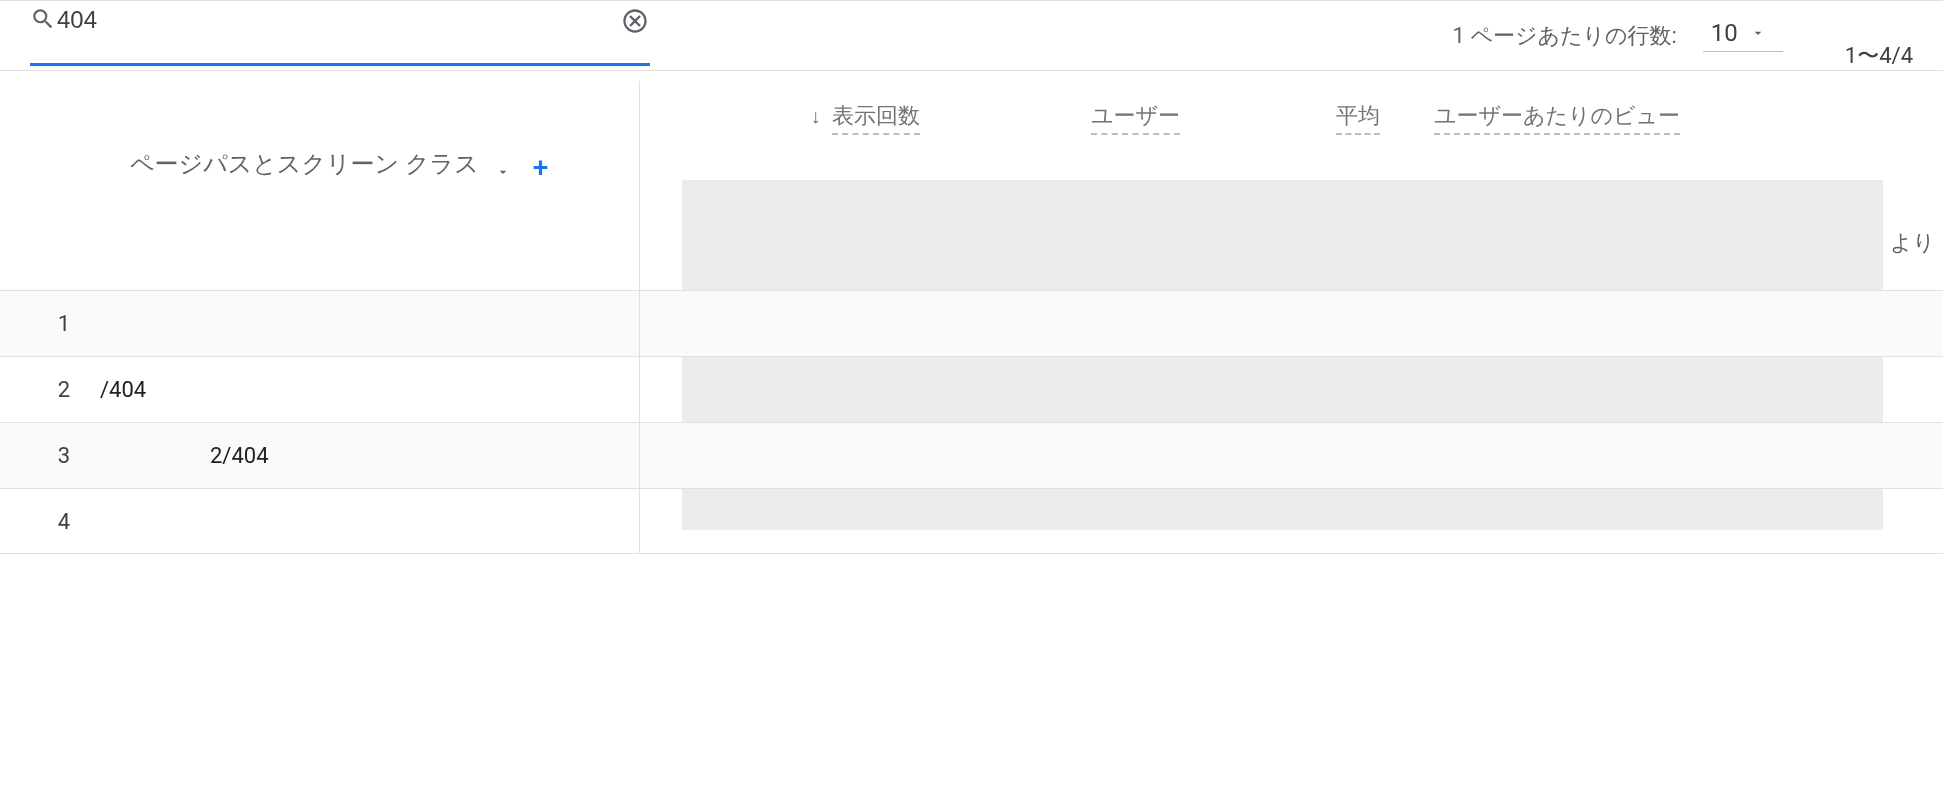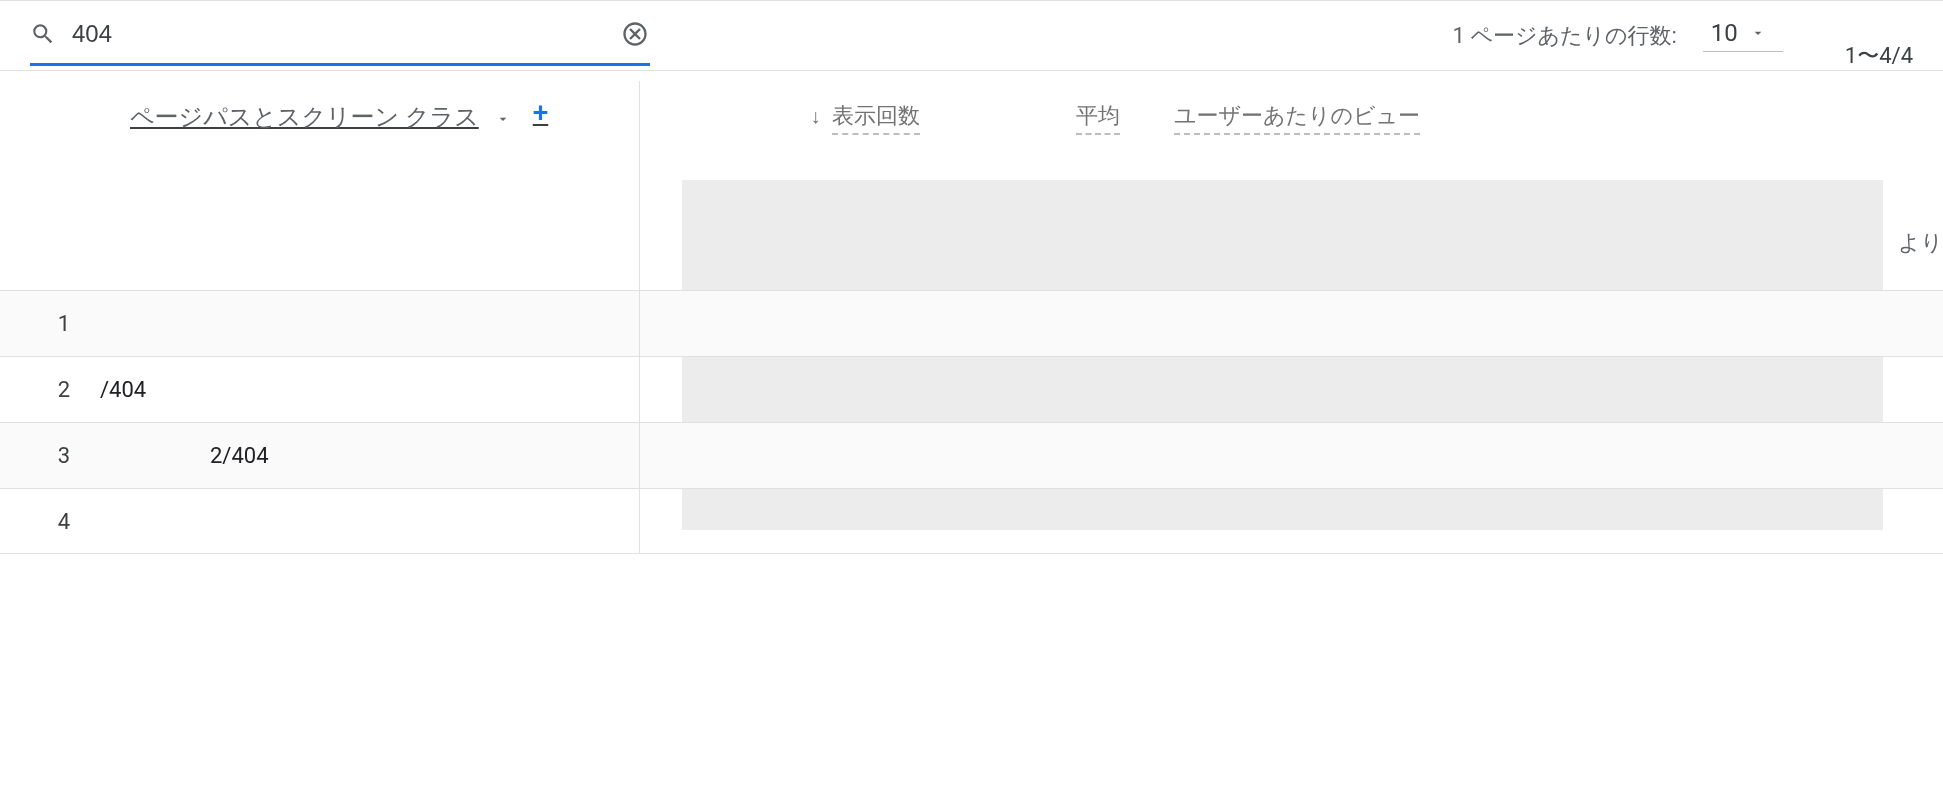--- a/index.html
+++ b/index.html
@@ -17,26 +17,26 @@
     .top-bar {
       display: flex;
       align-items: center;
       padding: 8px 30px 8px 30px;
       border-top: 1px solid #e0e0e0;
       position: relative;
       height: 70px;
     }
     .search-wrap {
       display: flex;
-      align-items: center;
+      align-items: flex-start;
       border-bottom: 3px solid #1a73e8;
       height: 60px;
       width: 620px;
       padding: 0 0 0 0;
-      gap: 16px;
+      gap: 1px;
     }
     .search-icon {
       width: 26px;
       height: 26px;
       fill: #5f6368;
       flex-shrink: 0;
     }
     .search-input {
       flex: 1;
       border: none;
@@ -97,26 +97,25 @@
     }
     .header-row {
       display: flex;
       border-top: 1px solid #e0e0e0;
       padding-top: 10px;
       height: 110px;
     }
     .dim-col-head {
       width: 640px;
       display: flex;
-      align-items: flex-start;
+      align-items: flex-end;
       justify-content: flex-start;
       padding: 20px 0 0 130px;
       gap: 16px;
       border-right: 1px solid #e0e0e0;
-      text-decoration: underline;
     }
     .dim-label {
       font-size: 24px;
       color: #5f6368;
     }
     .dim-caret {
       width: 16px;
       height: 16px;
       fill: #5f6368;
       margin-top: 10px;
@@ -171,21 +170,21 @@
     .redact-block {
       position: absolute;
       top: 0;
       left: 42px;
       right: 60px;
       height: 350px;
       background: #ececec;
     }
     .sub-right-text {
       position: absolute;
-      right: 0;
+      right: 8px;
       top: 48px;
       color: #5f6368;
       font-size: 22px;
     }
     .data-row {
       display: flex;
       height: 66px;
       border-top: 1px solid #e0e0e0;
       align-items: center;
       position: relative;
@@ -250,20 +249,23 @@
       <svg class="dim-caret" viewBox="0 0 24 24">
         <path d="M7 10l5 5 5-5z"></path>
       </svg>
       <span class="add-dim">+</span>
     </div>
     <div class="metric-cols">
       <div class="metric-col m1">
         <span class="sort-arrow">↓</span>
         <span class="dashed">表示回数</span>
       </div>
+      <div class="metric-col m2">
+        <span class="dashed">ユーザー</span>
+      </div>
       <div class="metric-col m4">
         <span class="dashed">平均</span>
       </div>
       <div class="metric-col m3">
         <span class="dashed">ユーザーあたりのビュー</span>
       </div>
     </div>
   </div>
 
   <div class="sub-row">

